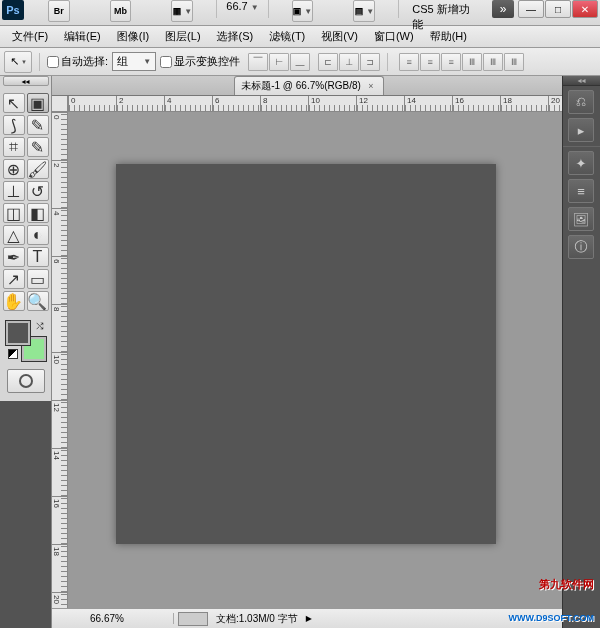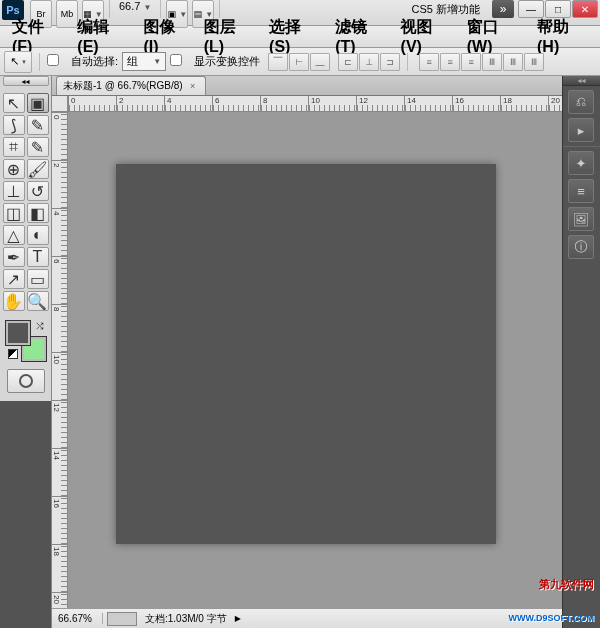--- a/index.html
+++ b/index.html
@@ -1,35 +1,35 @@
 <!DOCTYPE html>
 <html><head>
 <meta charset="utf-8">
 <style>
 * { margin: 0; padding: 0; box-sizing: border-box; font-family: "Microsoft YaHei", sans-serif; }
 body { width: 600px; height: 628px; background: #535353; overflow: hidden; position: relative; }
 
 .titlebar { height: 26px; background: linear-gradient(#e8e8e8,#d8d8d8); display: flex; align-items: flex-start; padding: 0 2px; border-bottom: 1px solid #999; }
 .ps-logo { width: 22px; height: 20px; background: #032339; color: #7fbfff; display: flex; align-items: center; justify-content: center; font-size: 11px; font-weight: bold; border-radius: 2px; margin-right: 4px; }
-.tb-btn { width: 22px; height: 28px; background: linear-gradient(#f5f5f5,#ddd); border: 1px solid #aaa; margin: 0 2px; display: flex; align-items: center; justify-content: center; font-size: 9px; border-radius: 2px; cursor: pointer; }
+.tb-btn { width: 22px; height: 22px; background: linear-gradient(#f5f5f5,#ddd); border: 1px solid #aaa; margin: 0 20px; display: flex; align-items: center; justify-content: center; font-size: 9px; border-radius: 2px; cursor: pointer; font-weight: bold; }
 .tb-sep { width: 1px; height: 18px; background: #bbb; margin: 0 3px; }
 .zoom-display { font-size: 11px; padding: 0 6px; }
 .drop-arrow { font-size: 8px; margin-left: 3px; color: #555; }
 .cs5-label { padding: 2px 10px; font-size: 11px; margin-left: auto; margin-right: 2px; }
 .expand-btn { width: 22px; height: 18px; background: linear-gradient(#666,#444); color: #fff; display: flex; align-items: center; justify-content: center; font-size: 12px; border-radius: 2px; margin-right: 4px; cursor: pointer; }
 .win-btns { display: flex; gap: 1px; }
 .win-btn { width: 26px; height: 18px; background: linear-gradient(#f5f5f5,#ddd); border: 1px solid #999; display: flex; align-items: center; justify-content: center; font-size: 10px; border-radius: 2px; cursor: pointer; }
 .win-close { background: linear-gradient(#e67,#c33); color: #fff; }
 
 .menubar { height: 22px; background: linear-gradient(#eee,#ddd); display: flex; align-items: center; padding: 0 4px; border-bottom: 1px solid #999; }
-.menu-item { padding: 3px 8px; font-size: 16px; cursor: pointer; font-weight: bold; }
+.menu-item { padding: 3px 8px; font-size: 11px; cursor: pointer; }
 
 .optionsbar { height: 28px; background: linear-gradient(#eee,#ddd); display: flex; align-items: center; padding: 0 4px; border-bottom: 1px solid #999; gap: 4px; }
 .tool-icon-box { width: 28px; height: 22px; background: linear-gradient(#f5f5f5,#e0e0e0); border: 1px solid #aaa; display: flex; align-items: center; justify-content: center; font-size: 11px; border-radius: 2px; }
-.opt-check { display: flex; font-size: 11px; gap: 12px; }
+.opt-check { display: flex; align-items: center; font-size: 11px; gap: 2px; }
 .opt-check input { width: 12px; height: 12px; }
 .opt-select { background: #f5f5f5; border: 1px solid #888; padding: 1px 4px; font-size: 11px; display: flex; align-items: center; min-width: 44px; }
 .opt-btn-row { display: flex; gap: 1px; margin-left: 4px; }
 .opt-btn { width: 20px; height: 18px; background: linear-gradient(#f5f5f5,#ddd); border: 1px solid #aaa; border-radius: 1px; cursor: pointer; display: flex; align-items: center; justify-content: center; font-size: 9px; color: #666; }
 
 .workspace { position: absolute; top: 76px; left: 0; right: 0; bottom: 0; display: flex; }
 .toolbox { width: 52px; background: #d6d6d6; border-right: 1px solid #888; display: flex; flex-direction: column; align-items: center; }
 .tool-grid { display: grid; grid-template-columns: repeat(2, 22px); gap: 2px; padding: 4px 4px 6px; }
 .tool { width: 22px; height: 20px; background: linear-gradient(#f5f5f5,#e0e0e0); border: 1px solid #999; display: flex; align-items: center; justify-content: center; cursor: pointer; border-radius: 2px; color: #333; }
 .tool.active { background: linear-gradient(#ddd,#bbb); border-color: #666; }
@@ -37,35 +37,35 @@
 .colors { position: relative; width: 40px; height: 40px; margin-top: 4px; }
 .fg-color { position: absolute; top: 0; left: 0; width: 24px; height: 24px; background: #555; border: 2px solid #bbb; outline: 1px solid #333; cursor: pointer; }
 .bg-color { position: absolute; bottom: 0; right: 0; width: 24px; height: 24px; background: #92e694; border: 2px solid #bbb; outline: 1px solid #333; cursor: pointer; }
 .swap-icon { position: absolute; top: 0; right: 2px; font-size: 9px; cursor: pointer; }
 .def-icon { position: absolute; bottom: 2px; left: 2px; width: 10px; height: 10px; border: 1px solid #333; background: linear-gradient(135deg,#000 50%,#fff 50%); cursor: pointer; }
 .mask-btn { width: 38px; height: 24px; margin-top: 8px; background: linear-gradient(#f5f5f5,#ddd); border: 1px solid #888; display: flex; align-items: center; justify-content: center; border-radius: 2px; cursor: pointer; }
 .mask-btn-inner { width: 14px; height: 14px; border: 2px solid #555; border-radius: 50%; }
 .toolbox-footer { flex: 1; background: #535353; width: 100%; margin-top: 8px; }
 
 .doc-area { flex: 1; display: flex; flex-direction: column; background: #9a9a9a; }
-.tab-bar { height: 20px; background: linear-gradient(#ccc,#bbb); display: flex; align-items: end; padding-left: 4px; border-bottom: 1px solid #777; }
+.tab-bar { height: 20px; background: linear-gradient(#ccc,#bbb); display: flex; align-items: end; padding-left: 4px; border-bottom: 1px solid #777; justify-content: center; }
 .doc-tab { background: linear-gradient(#eee,#ddd); border: 1px solid #888; border-bottom: none; padding: 2px 6px; font-size: 10px; border-radius: 3px 3px 0 0; display: flex; align-items: center; gap: 4px; }
 .tab-close { width: 12px; height: 12px; display: flex; align-items: center; justify-content: center; font-size: 9px; color: #666; cursor: pointer; }
 .ruler-corner { position: absolute; top: 0; left: 0; width: 16px; height: 16px; background: #e5e5e5; border-right: 1px solid #888; border-bottom: 1px solid #888; }
 .canvas-wrap { flex: 1; position: relative; overflow: hidden; }
 .ruler-h { position: absolute; top: 0; left: 16px; right: 0; height: 16px; background: #e5e5e5; border-bottom: 1px solid #888; display: flex; overflow: hidden; }
 .ruler-v { position: absolute; top: 16px; left: 0; width: 16px; bottom: 20px; background: #e5e5e5; border-right: 1px solid #888; display: flex; flex-direction: column; overflow: hidden; }
 .rtick-h { width: 48px; flex-shrink: 0; font-size: 8px; padding-left: 2px; border-left: 1px solid #888; color: #333; position: relative; }
 .rtick-h::after { content: ""; position: absolute; bottom: 0; left: 0; right: 0; height: 6px; background: repeating-linear-gradient(90deg,#888 0 1px,transparent 1px 5px); }
 .rtick-v { height: 48px; flex-shrink: 0; font-size: 8px; padding-top: 2px; border-top: 1px solid #888; color: #333; writing-mode: vertical-lr; text-align: left; position: relative; }
 .rtick-v::after { content: ""; position: absolute; right: 0; top: 0; bottom: 0; width: 6px; background: repeating-linear-gradient(0deg,#888 0 1px,transparent 1px 5px); }
 .canvas-viewport { position: absolute; top: 16px; left: 16px; right: 0; bottom: 20px; background: #9a9a9a; }
 .canvas { position: absolute; top: 52px; left: 48px; width: 380px; height: 380px; background: #555555; box-shadow: 0 0 8px rgba(0,0,0,.4); }
 .status-bar { position: absolute; bottom: 0; left: 0; right: 0; height: 20px; background: linear-gradient(#eee,#ddd); border-top: 1px solid #999; display: flex; align-items: center; font-size: 10px; }
-.status-zoom { width: 51px; padding: 0 6px; border-right: 1px solid #aaa; }
+.status-zoom { width: 90px; padding: 0 6px; border-right: 1px solid #aaa; margin-left: 32px; }
 .status-scroll { width: 30px; height: 14px; background: #ccc; border: 1px solid #888; margin: 0 4px; }
 .status-doc { padding: 0 4px; }
 .status-arrow { margin-left: 4px; font-size: 8px; }
 
 .right-dock { width: 38px; background: #535353; border-left: 1px solid #333; display: flex; flex-direction: column; }
 .dock-expand { height: 10px; background: linear-gradient(#666,#444); border-bottom: 1px solid #333; display: flex; align-items: center; justify-content: center; color: #aaa; font-size: 8px; cursor: pointer; }
 .dock-group { display: flex; flex-direction: column; gap: 4px; padding: 4px 5px; }
 .dock-btn { width: 26px; height: 24px; background: linear-gradient(#6a6a6a,#555); border: 1px solid #777; border-radius: 2px; display: flex; align-items: center; justify-content: center; cursor: pointer; color: #ccc; font-size: 13px; }
 .dock-sep { height: 1px; background: #333; border-bottom: 1px solid #666; }
 

